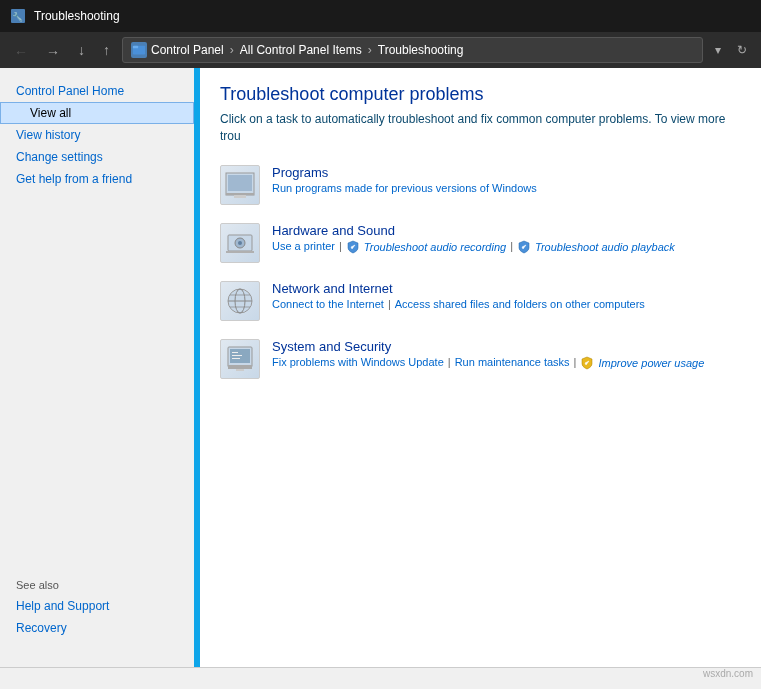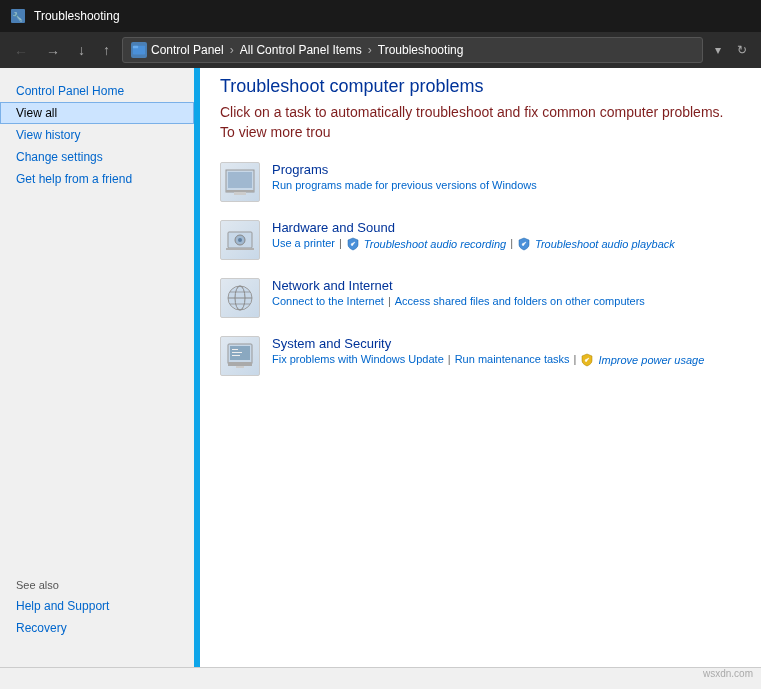--- a/index.html
+++ b/index.html
@@ -128,49 +128,49 @@
       text-decoration: none;
       font-size: 12px;
       cursor: pointer;
     }
     .sidebar-link.active {
       background: #cce4ff;
       border: 1px solid #7ab0e8;
       color: #000;
       text-decoration: none;
       font-weight: normal;
-      padding: 3px 15px;
+      padding: 3px 29px;
     }
     .sidebar-section-label {
       padding: 16px 16px 4px;
       font-size: 11px;
       color: #555;
     }
     .sidebar-bottom {
       margin-top: auto;
       padding-bottom: 16px;
     }
 
     
     .content-area {
       flex: 1;
-      padding: 8px 20px;
+      padding: 16px 20px;
       overflow-y: auto;
       background: #ffffff;
     }
 
     .page-title {
       font-size: 18px;
       color: #003399;
       font-weight: normal;
       margin-bottom: 6px;
     }
     .page-subtitle {
-      font-size: 14px;
-      color: #7f1d1d;
+      font-size: 12px;
+      color: #0c4a6e;
       margin-bottom: 20px;
       line-height: 1.4;
     }
 
     
     .troubleshoot-item {
       display: flex;
       align-items: flex-start;
       gap: 12px;
       margin-bottom: 18px;

